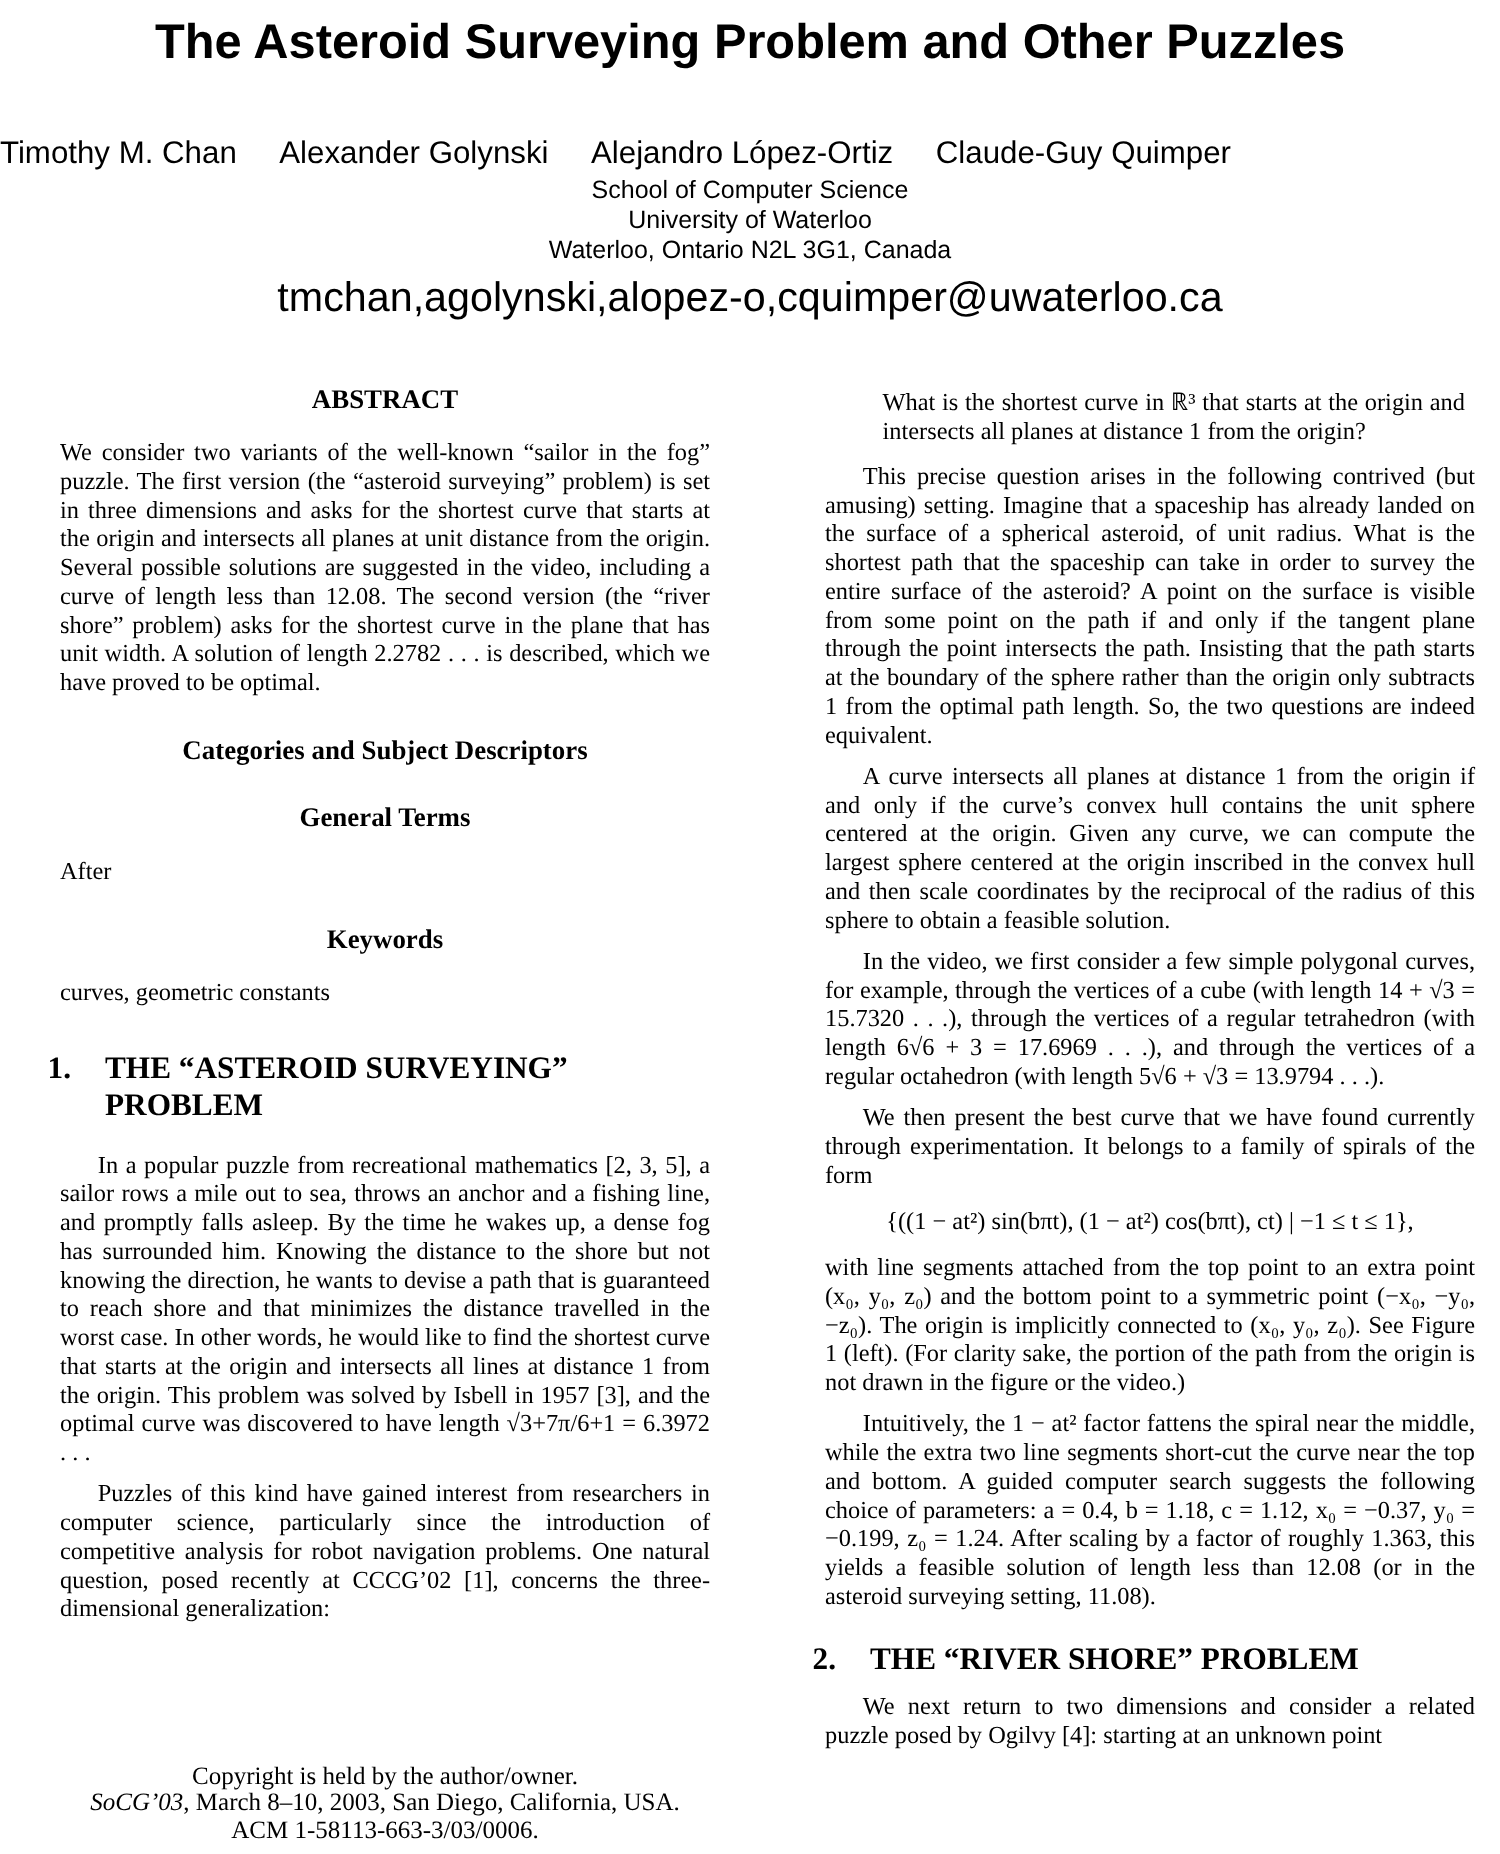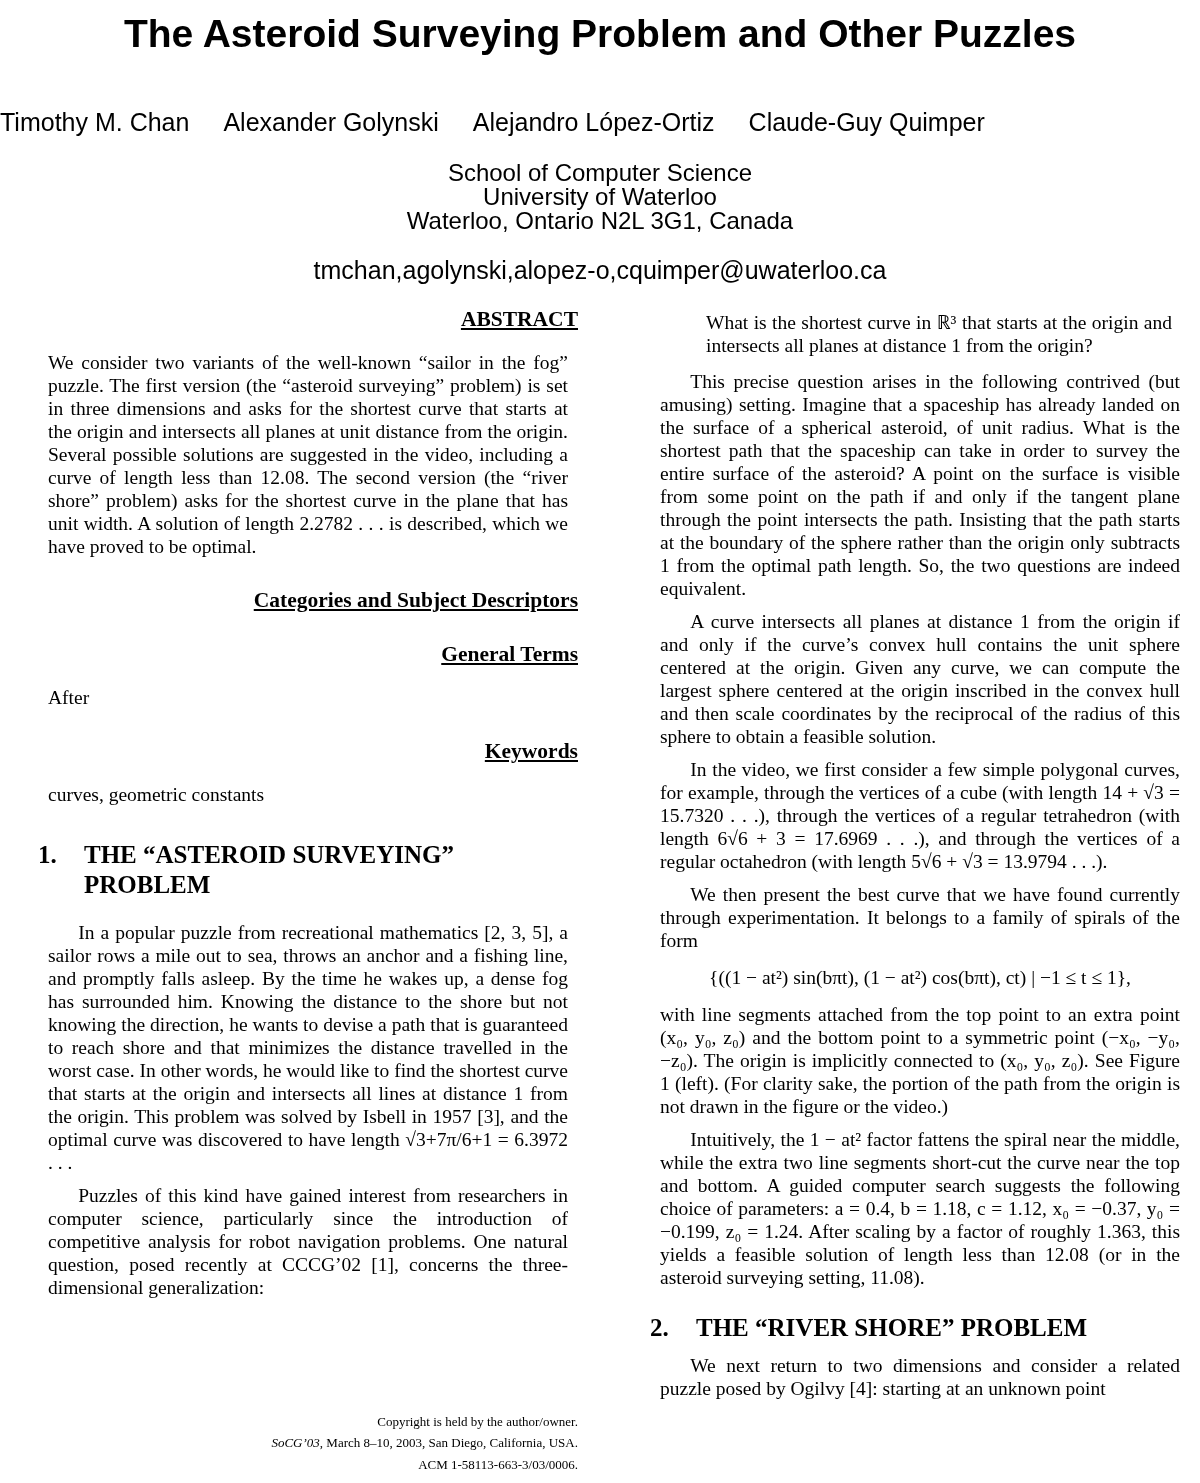--- a/index.html
+++ b/index.html
@@ -24,23 +24,23 @@
     font-weight: bold;
     letter-spacing: 0px;
     margin: 0;
   }
   .authors {
     display: flex;
     gap: 34px;
     font-size: 25px;
     margin-top: 52px;
   }
-  .affiliation { font-size: 24px; line-height: 24px; margin-top: 24px; }
+  .affiliation { font-size: 20px; line-height: 24px; margin-top: 3px; }
   .affiliation div { margin: 0; }
-  .email { font-size: 25px; margin-top: 23px; }
+  .email { font-size: 33px; margin-top: 7px; }
 
   
   .col {
     position: absolute;
     top: 308px;
     width: 540px;
     font-size: 19.5px;
     line-height: 23px;
     text-align: justify;
   }
@@ -54,22 +54,21 @@
 
   p { margin: 10px; }
   .indent { text-indent: 1.55em; }
   .para + .para { margin-top: 0px; }
 
   h2.run-head {
     font-family: "Liberation Serif", serif;
     font-size: 21.5px;
     font-weight: bold;
     margin: 0 0 10px 0;
-    text-align: right;
-    text-decoration: underline;
+    text-align: center;
   }
   h2.run-head.spaced { margin-top: 21px; }
 
   .section-head {
     display: grid;
     grid-template-columns: 46px 1fr;
     font-size: 25px;
     font-weight: bold;
     line-height: 30px;
     margin: 24px 0 11px 0;
@@ -80,23 +79,23 @@
     margin: 3px 18px 13px 56px;
     text-align: justify;
   }
   .formula {
     text-align: center;
     text-indent: 0;
     margin: 14px 0 14px 0;
   }
   .copyright {
     margin-top: auto;
-    font-size: 13px;
+    font-size: 20px;
     line-height: 21.5px;
-    text-align: right;
+    text-align: center;
   }
 </style>
 </head>
 <body>
 
 <div class="page">
 
   <div class="header">
     <h1 class="title">The Asteroid Surveying Problem and Other Puzzles</h1>
     <div class="authors">

